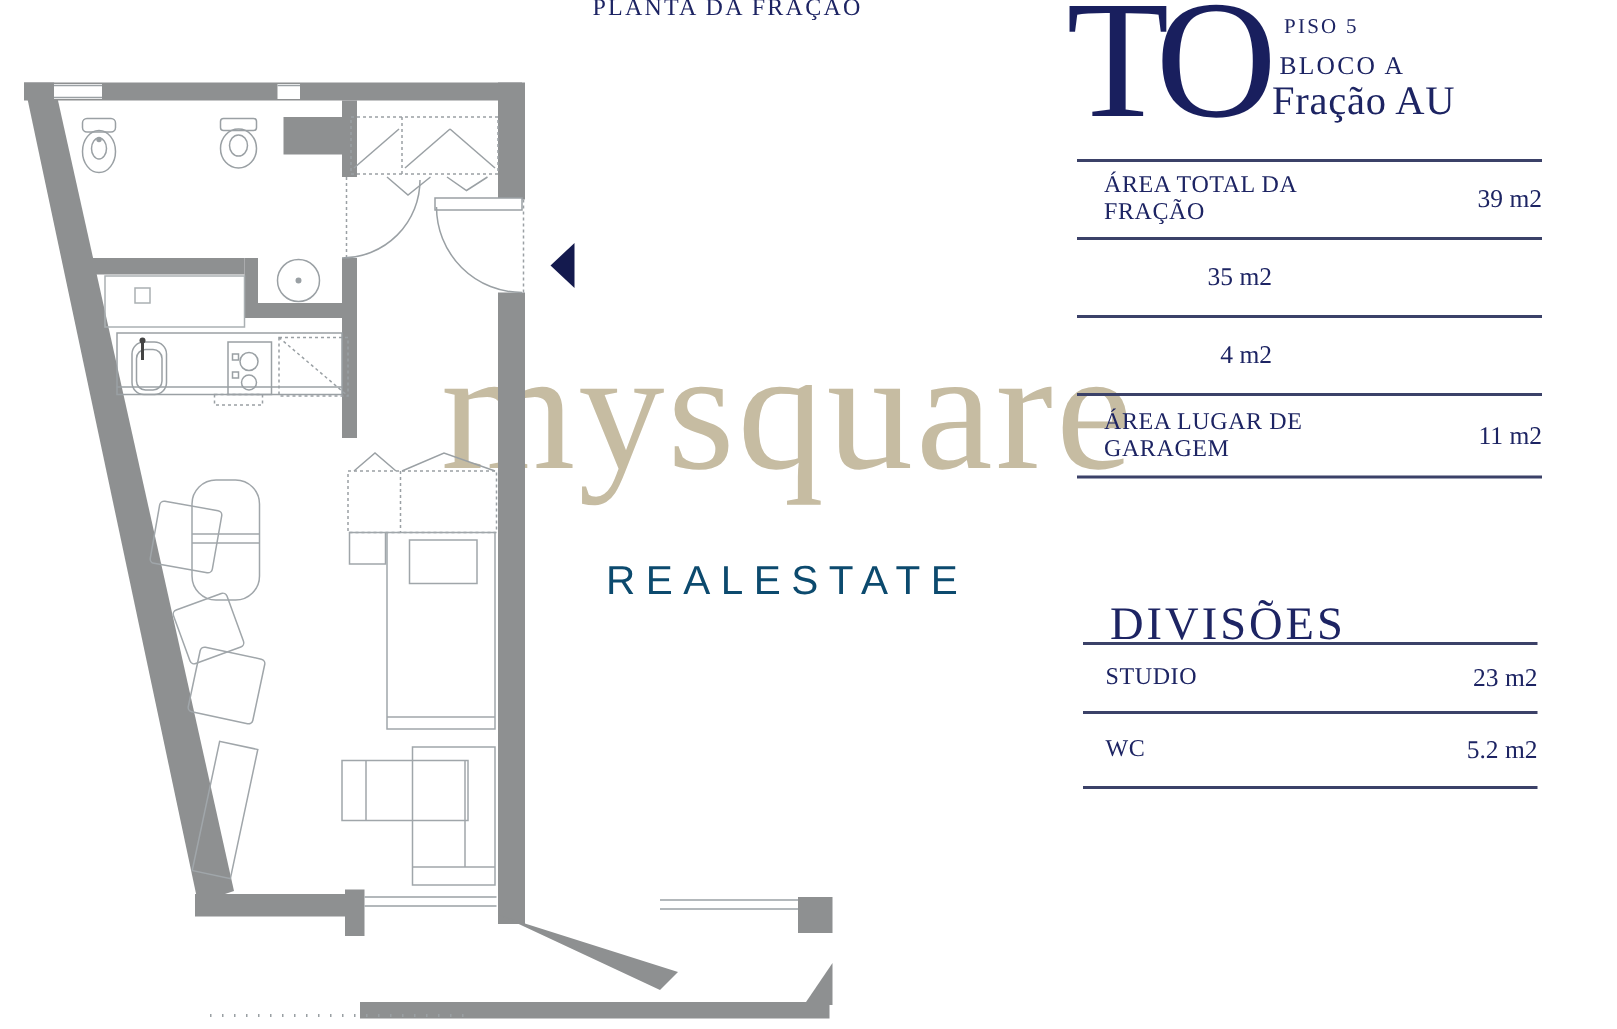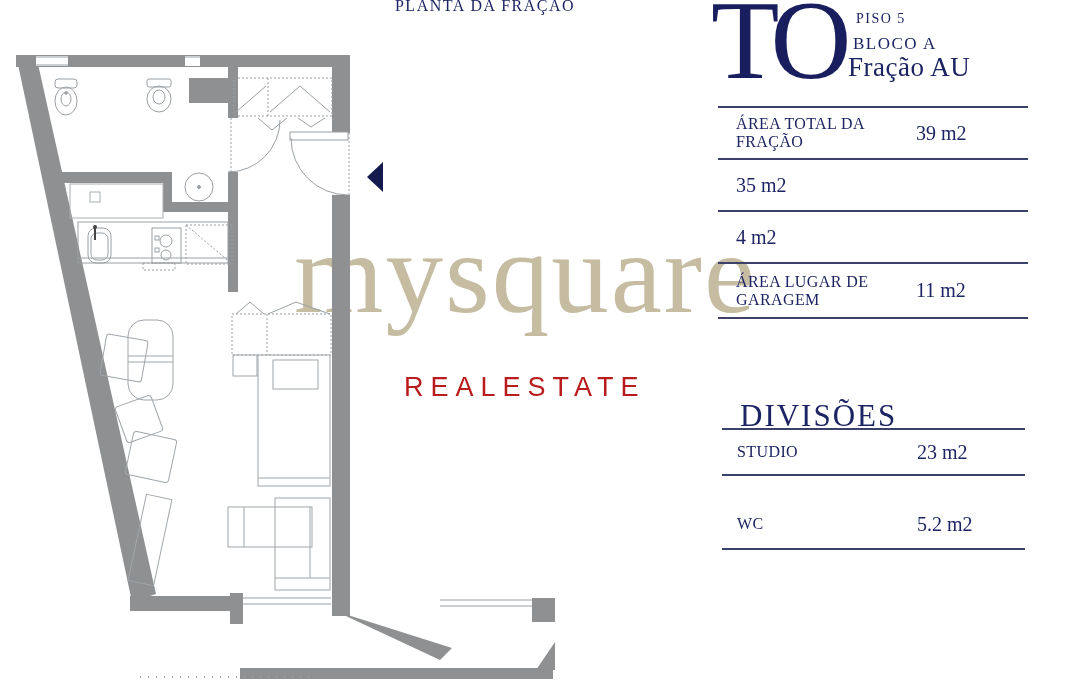--- a/index.html
+++ b/index.html
@@ -3,21 +3,21 @@
 <meta charset="utf-8">
 <style>
   html,body{margin:0;padding:0;background:#ffffff;}
   body{width:1078px;height:686px;position:relative;overflow:hidden;
        font-family:"Liberation Serif",serif;color:#1d2463;}
 
   
   .wm-brand{position:absolute;left:294px;top:216px;font-size:115px;line-height:1;
             letter-spacing:2px;color:#c6bca2;z-index:1;white-space:nowrap;}
   .wm-sub{position:absolute;left:404px;top:374px;font-size:27px;line-height:1;
-          letter-spacing:7px;color:#b91c1c;z-index:1;
+          letter-spacing:7px;color:#0c4a6e;z-index:1;
           font-family:"Liberation Sans",sans-serif;white-space:nowrap;}
 
   
   .plan{position:absolute;left:0;top:0;z-index:2;}
 
   
   .page-title{position:absolute;left:340px;top:-3px;width:290px;text-align:center;
               font-size:16px;letter-spacing:1.5px;z-index:3;}
 
   
@@ -26,29 +26,29 @@
   .piso{position:absolute;left:856px;top:11px;font-size:14px;letter-spacing:1.5px;z-index:3;}
   .bloco{position:absolute;left:853px;top:34px;font-size:17px;letter-spacing:1.5px;z-index:3;}
   .fracao{position:absolute;left:848px;top:52px;font-size:27px;letter-spacing:.5px;z-index:3;}
 
   .areas{position:absolute;left:718px;top:106px;width:310px;z-index:3;
          border-top:2px solid #3b4168;}
   .areas .row{display:flex;align-items:center;height:50px;
               border-bottom:2px solid #3b4168;padding-left:18px;}
   .areas .row:last-child{height:53px;}
   .row .lbl{flex:1;font-size:16px;letter-spacing:.4px;}
-  .row .val{width:112px;text-align:left;font-size:20px;}
+  .row .val{width:112px;text-align:right;font-size:17px;}
 
   .div-heading{position:absolute;left:740px;top:398px;font-size:31px;
                letter-spacing:2px;z-index:3;text-align:right;}
   .divisions{position:absolute;left:722px;top:428px;width:303px;z-index:3;
              border-top:2px solid #3b4168;}
   .divisions .row{display:flex;align-items:center;height:44px;
                   border-bottom:2px solid #3b4168;padding-left:15px;}
-  .divisions .row:last-child{height:48px;margin-top:24px;}
+  .divisions .row:last-child{height:48px;}
   .divisions .val{width:108px;}
 </style>
 </head>
 <body>
 
 <div class="wm-brand">mysquare</div>
 <div class="wm-sub">REALESTATE</div>
 
 <svg class="plan" width="620" height="686" viewBox="0 0 620 686">
 

